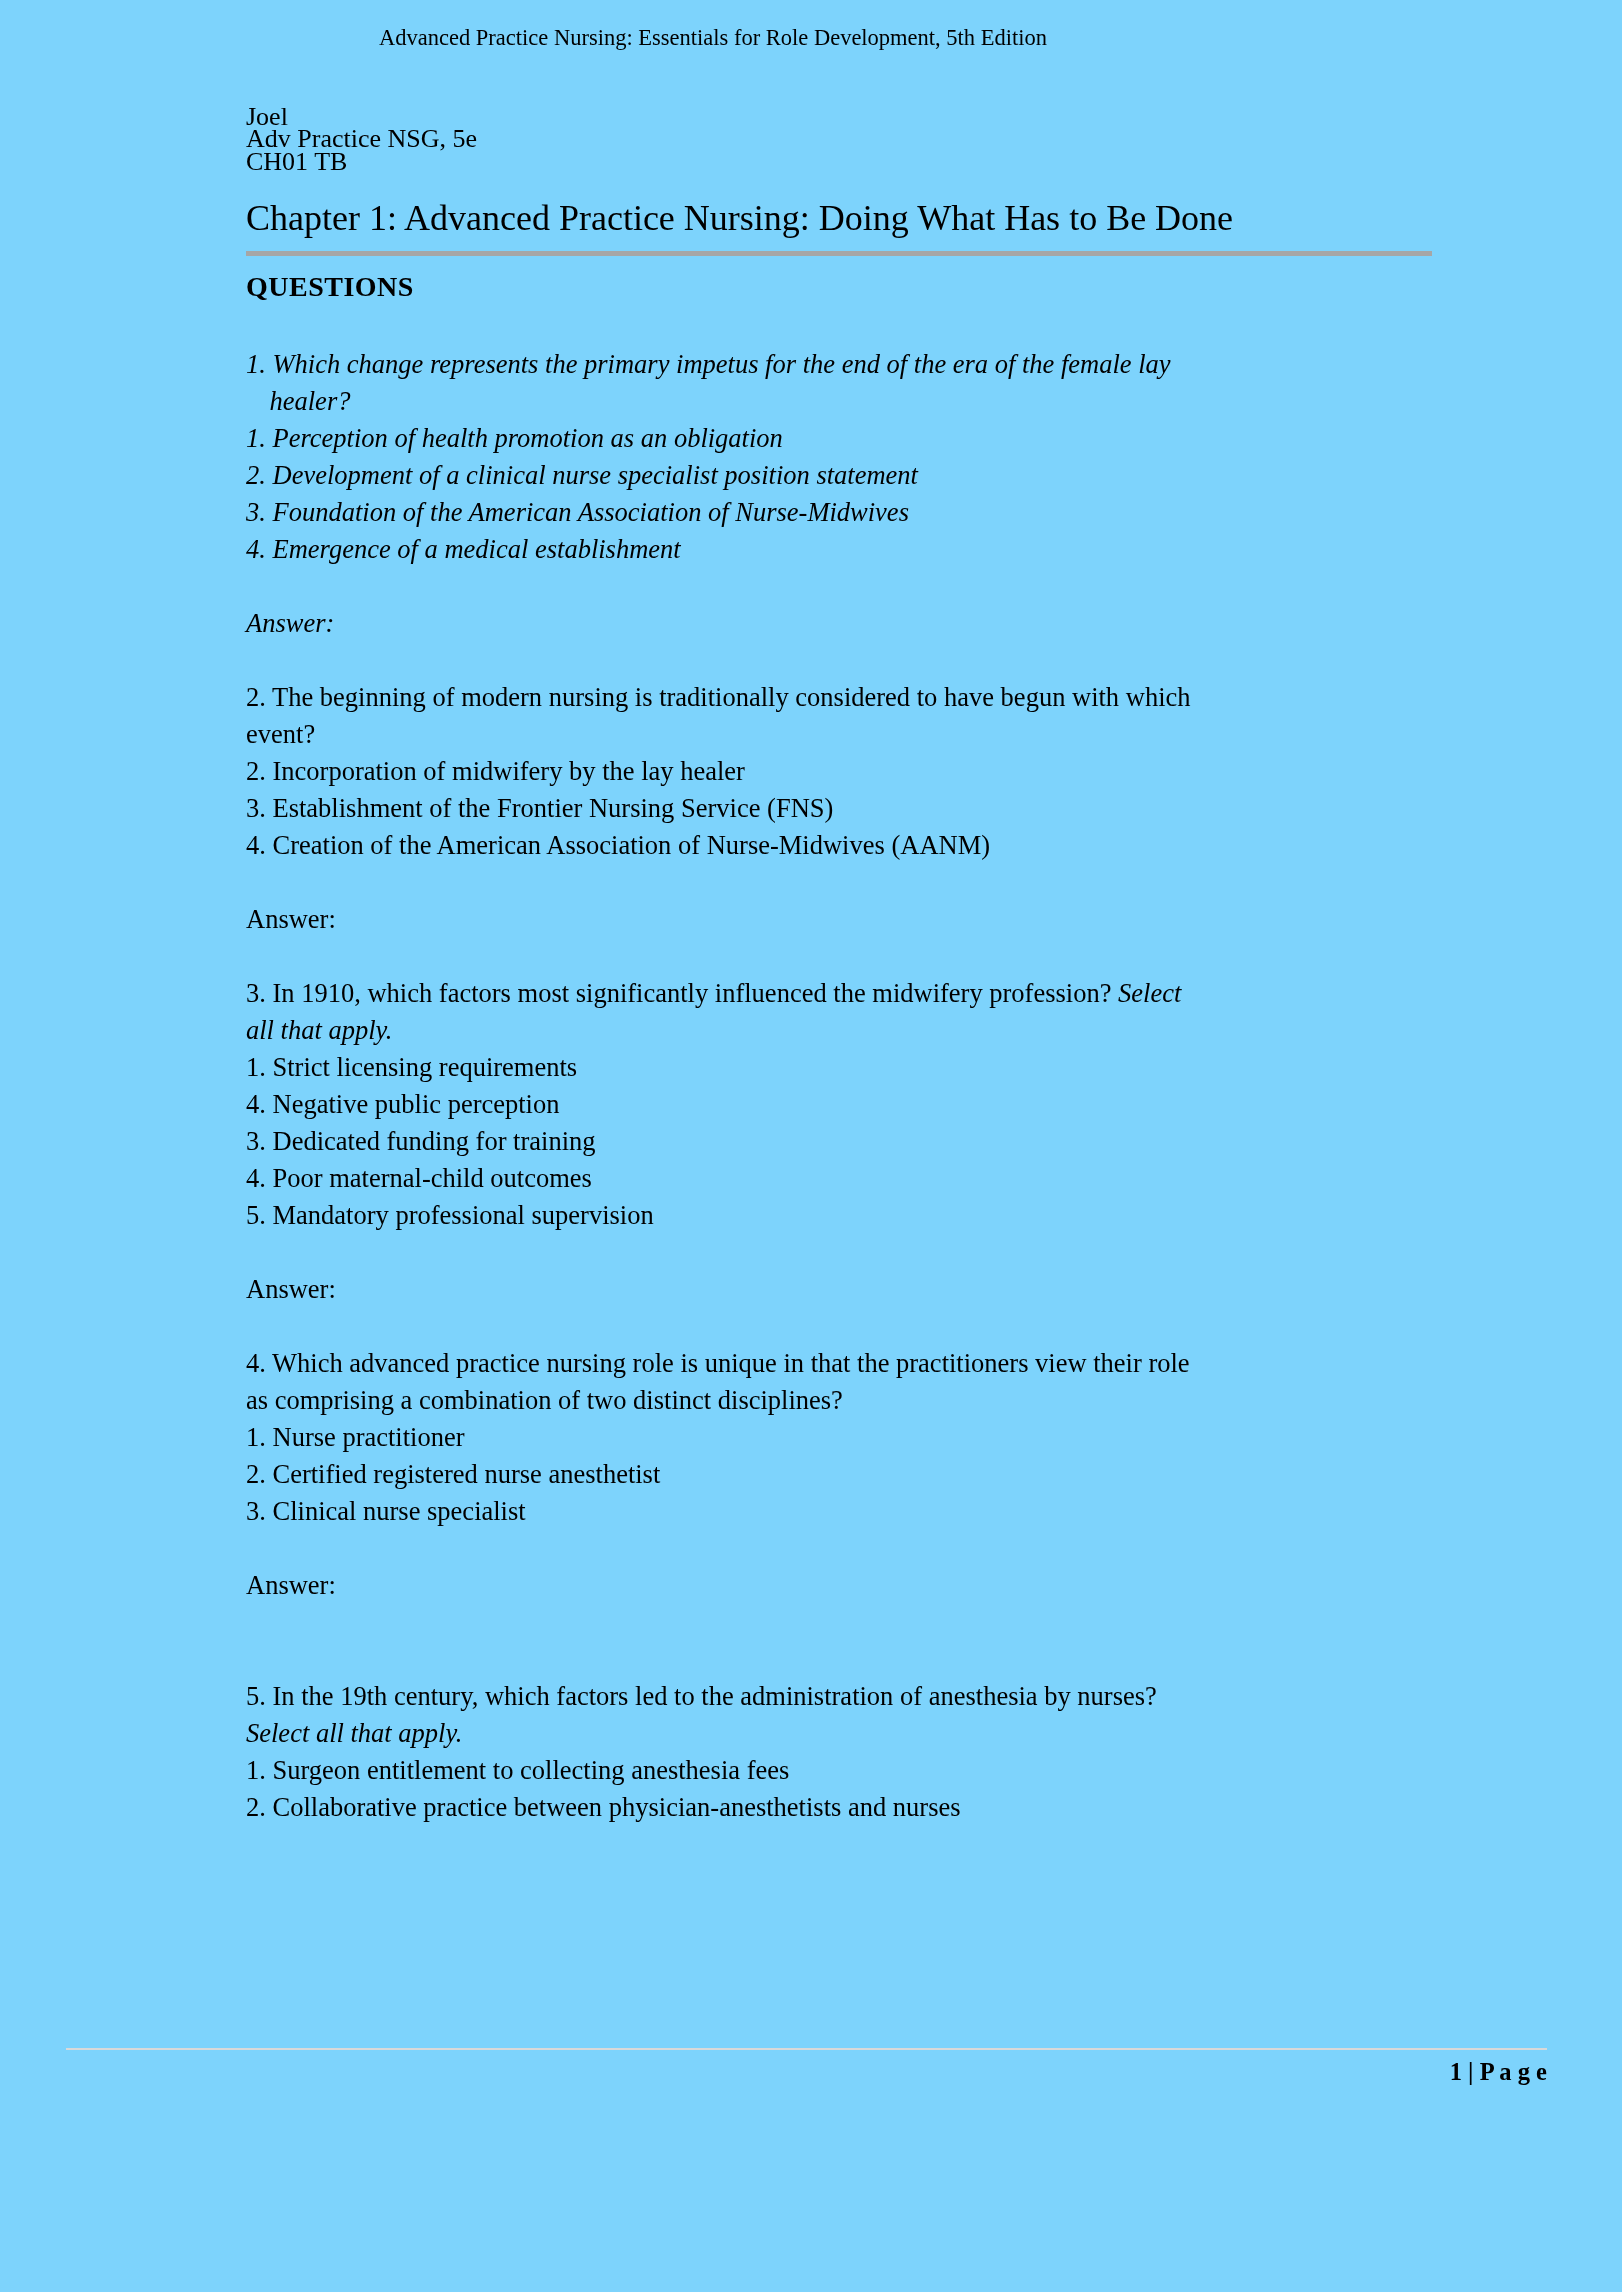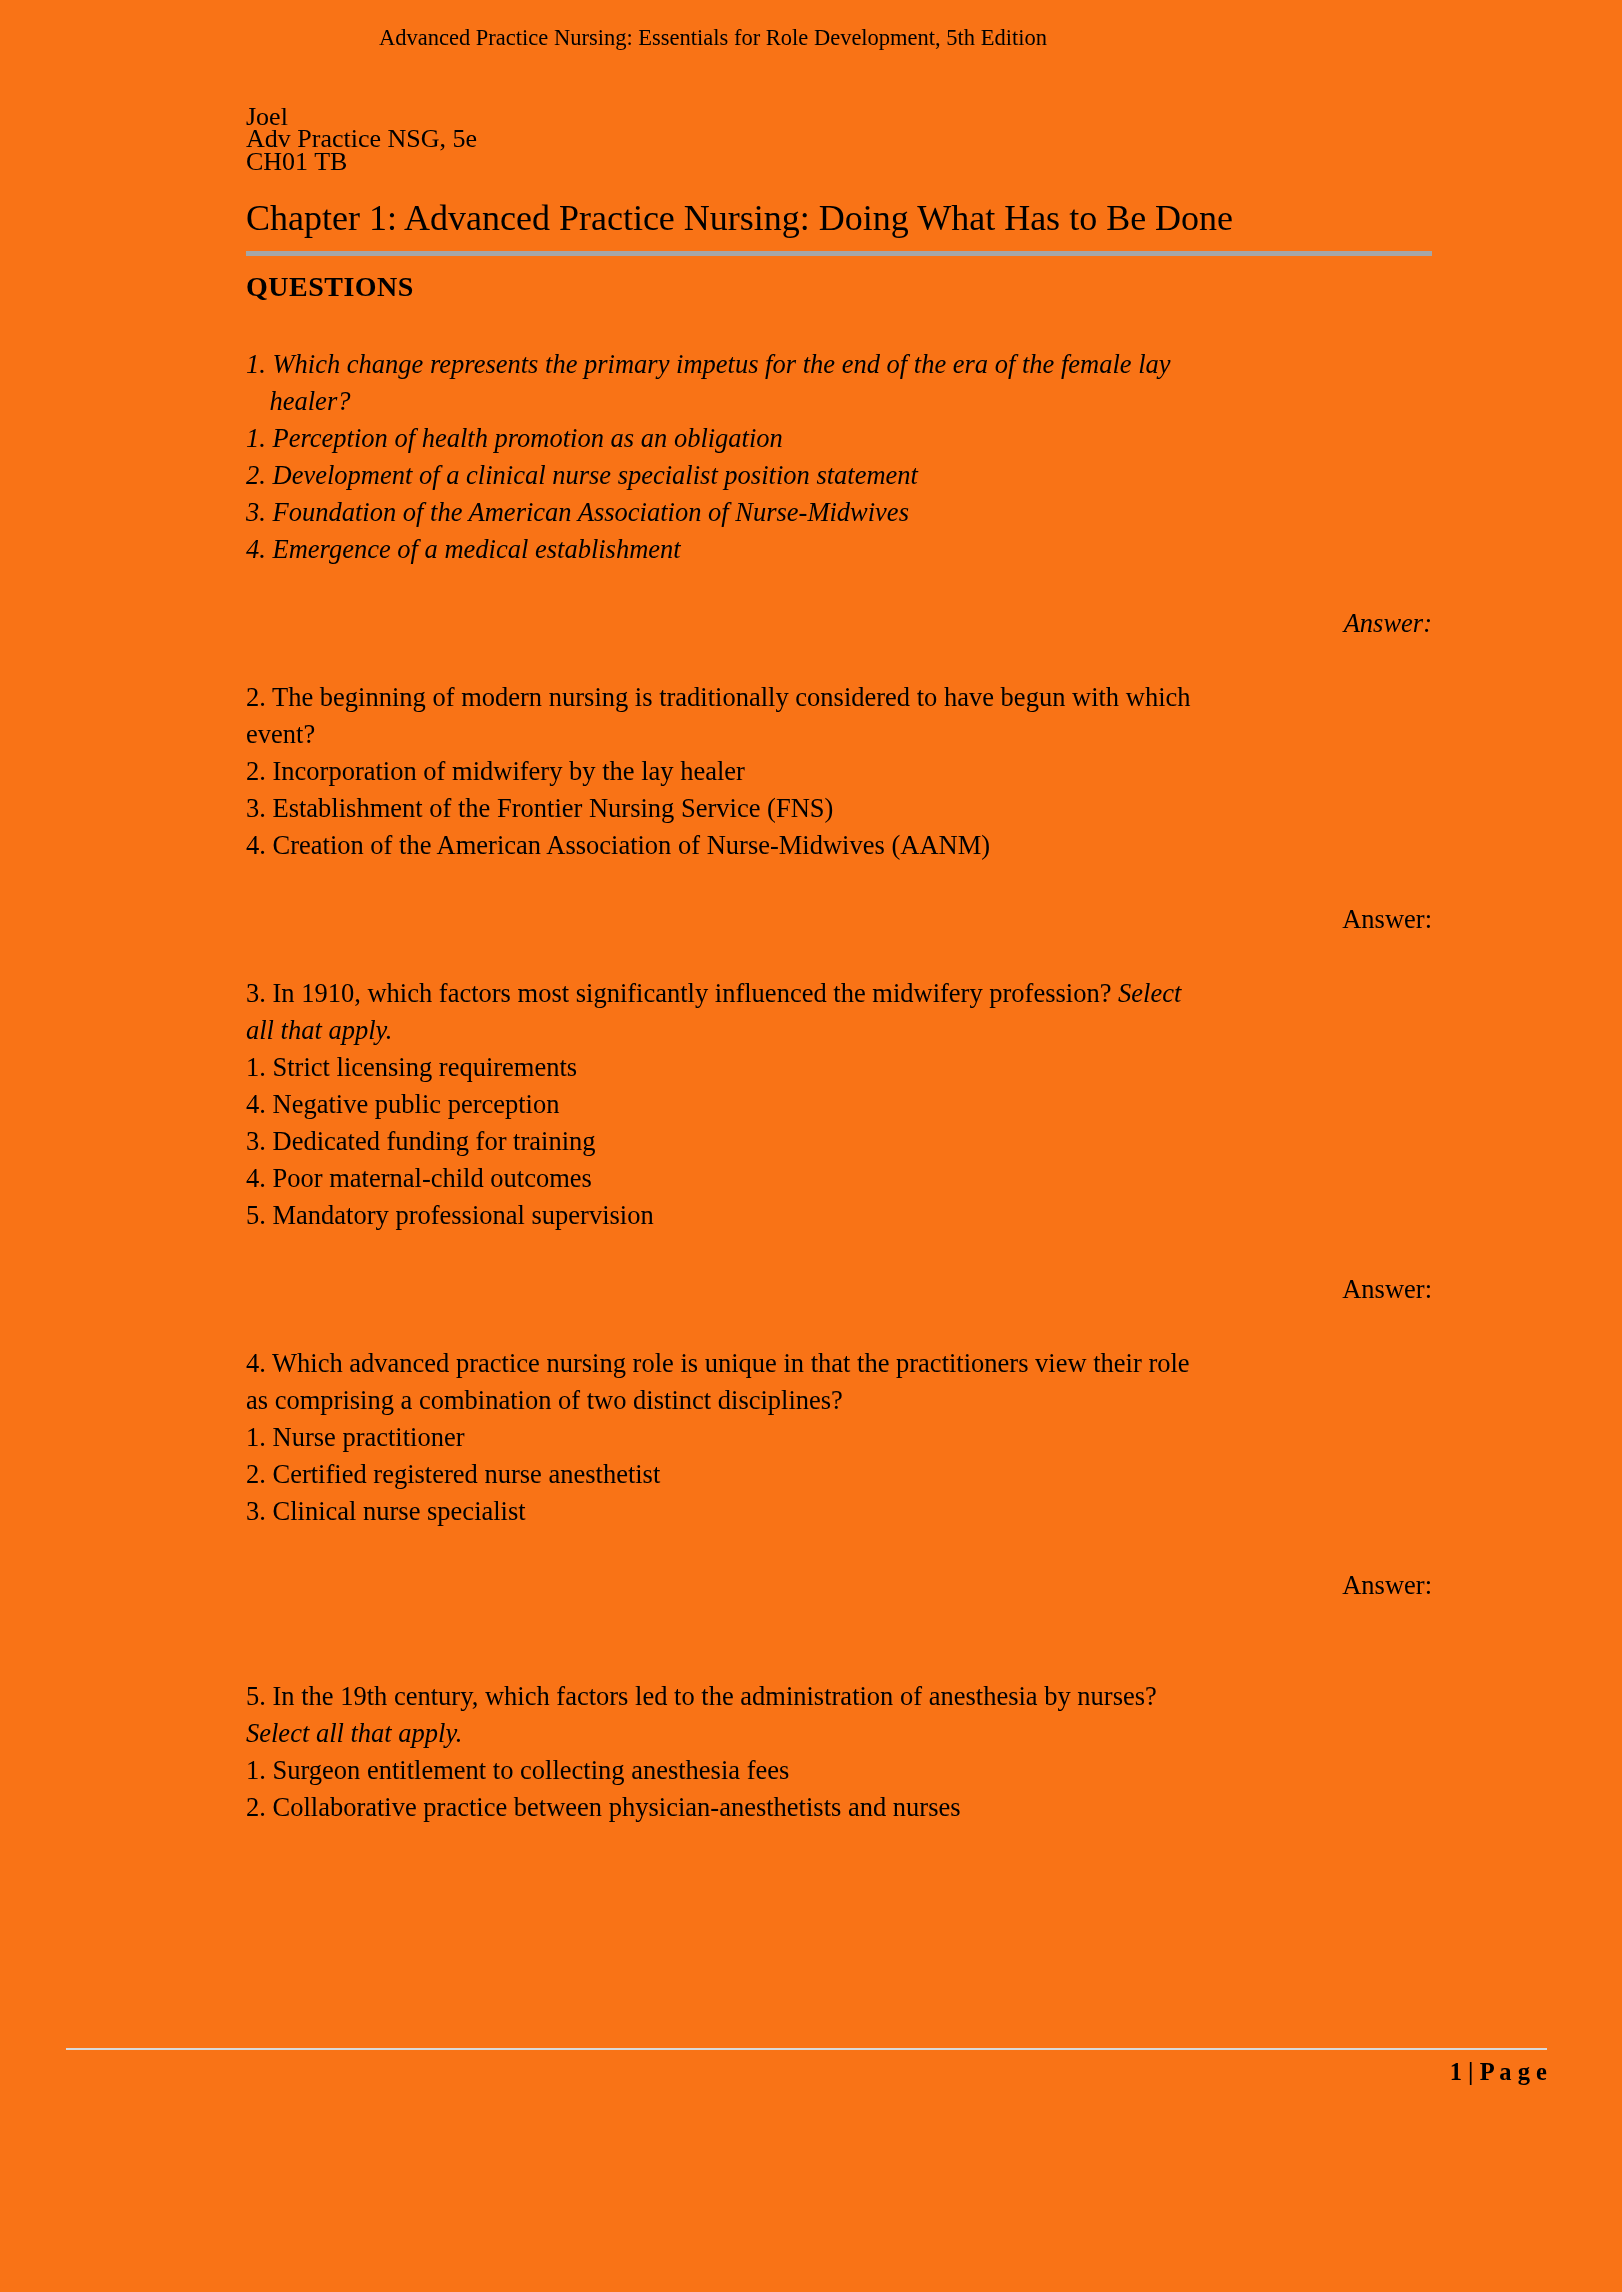--- a/index.html
+++ b/index.html
@@ -5,21 +5,21 @@
   html, body { margin:0; padding:0; }
   body {
     font-family: "Liberation Serif", serif;
     color:#000;
     background:#ffffff;
   }
   .page {
     position:relative;
     width:1622px;
     height:2293px;
-    background:#f97316;
+    background:#7dd3fc;
     overflow:hidden;
   }
   .doc-header {
     padding-top:23.5px;
     padding-right:196px;
     text-align:center;
     font-size:22.5px;
     line-height:27.4px;
   }
   .meta {
@@ -47,21 +47,21 @@
     font-size:28px;
     font-weight:bold;
     margin-top:11.8px;
     letter-spacing:0.5px;
   }
   .question { margin-top:37px; }
   .question.first { margin-top:41px;font-style:italic; }
   .question.extra-gap { margin-top:74px; }
   .q-line { white-space:nowrap; }
   .q-line.indent { padding-left:23.5px; }
-  .answer { margin-top:37px;text-align:right; }
+  .answer { margin-top:37px; }
   .footer {
     position:absolute;
     left:66px;
     right:75px;
     top:2048px;
     border-top:2px solid #d9d9d9;
     padding-top:7.8px;
     text-align:right;
     font-size:24.5px;
     font-weight:bold;

